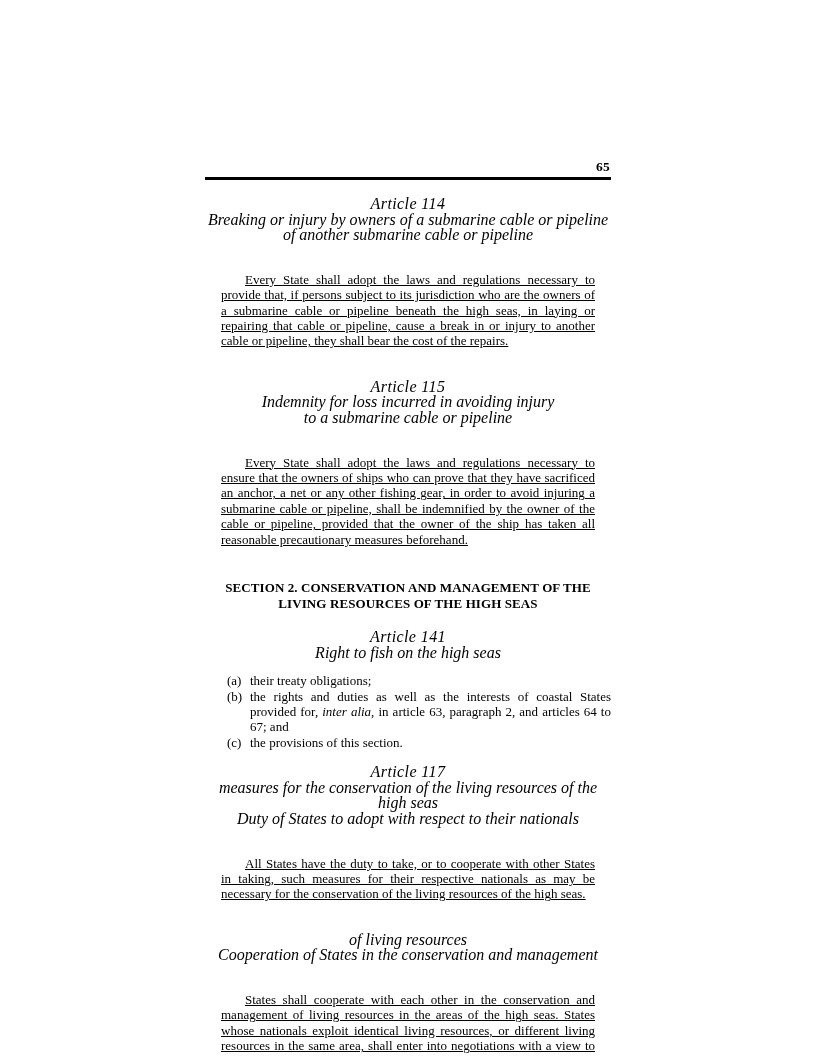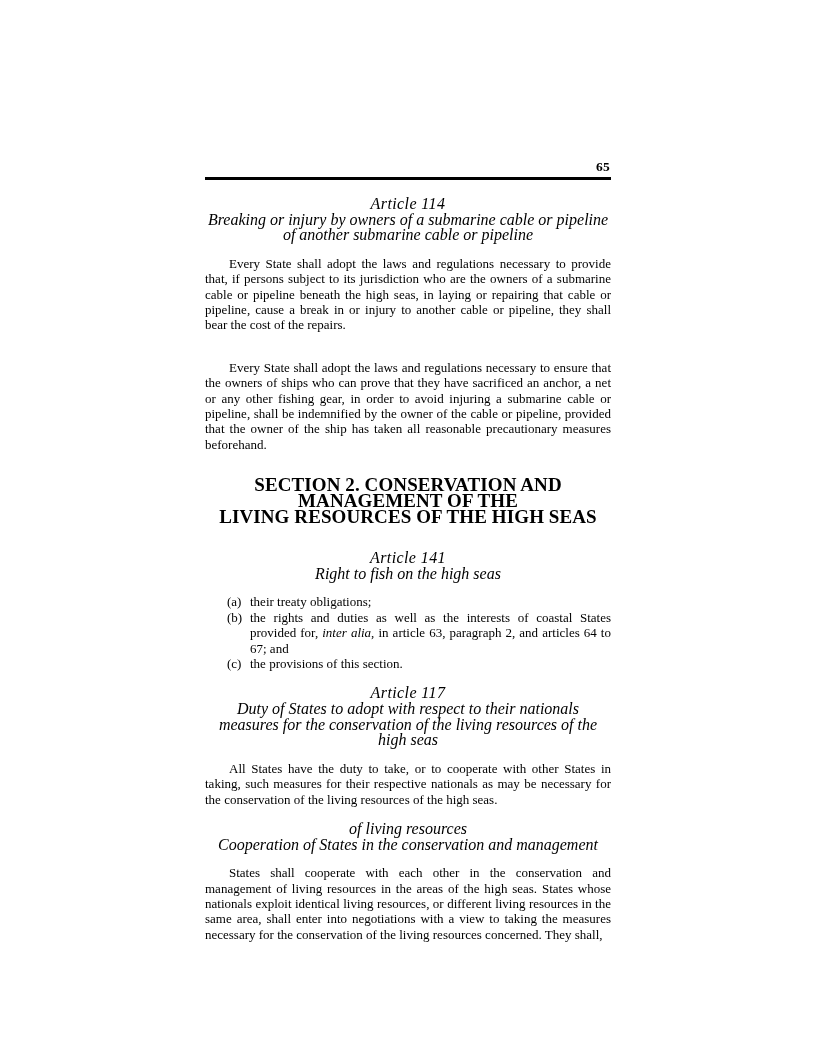--- a/index.html
+++ b/index.html
@@ -70,35 +70,36 @@
     letter-spacing: 0.4px;
   }
   .article-heading .art-title-line {
     display: block;
   }
 
   
   .section-heading {
     text-align: center;
     font-weight: bold;
-    font-size: 19px;
+    font-size: 13px;
     line-height: 16px;
-    margin: 8px;
+    margin: 0;
     letter-spacing: 0.1px;
   }
   .section-heading span { display: block; }
 
   
   p.body-text {
-    margin: 0;
+    margin: 16px;
     font-size: 13px;
     line-height: 15.4px;
     text-align: justify;
     text-indent: 24px;
     hyphens: none;
+    text-decoration: underline;
   }
 
   
   ol.lettered-list {
     list-style: none;
     margin: 0;
     padding: 0;
   }
   ol.lettered-list li {
     position: relative;
@@ -137,20 +138,25 @@
     <div class="article-heading">
       <span class="art-num">Article 114</span>
       <span class="art-title-line">Breaking or injury by owners of a submarine cable or pipeline</span>
       <span class="art-title-line">of another submarine cable or pipeline</span>
     </div>
     <div class="gap-after-heading"></div>
     <p class="body-text">Every State shall adopt the laws and regulations necessary to provide that, if persons subject to its jurisdiction who are the owners of a submarine cable or pipeline beneath the high seas, in laying or repairing that cable or pipeline, cause a break in or injury to another cable or pipeline, they shall bear the cost of the repairs.</p>
 
     <div class="gap-before-heading"></div>
 
+    <div class="article-heading">
+      <span class="art-num">Article 115</span>
+      <span class="art-title-line">Indemnity for loss incurred in avoiding injury</span>
+      <span class="art-title-line">to a submarine cable or pipeline</span>
+    </div>
     <div class="gap-after-heading"></div>
     <p class="body-text">Every State shall adopt the laws and regulations necessary to ensure that the owners of ships who can prove that they have sacrificed an anchor, a net or any other fishing gear, in order to avoid injuring a submarine cable or pipeline, shall be indemnified by the owner of the cable or pipeline, provided that the owner of the ship has taken all reasonable precautionary measures beforehand.</p>
 
     <div class="gap-section"></div>
 
     <div class="section-heading">
       <span>SECTION 2.  CONSERVATION AND MANAGEMENT OF THE</span>
       <span>LIVING RESOURCES OF THE HIGH SEAS</span>
     </div>
 
@@ -171,22 +177,22 @@
       </li>
       <li>
         <span class="marker">(c)</span><span>the provisions of this section.</span><em class="inline-italic"></em><span></span>
       </li>
     </ol>
 
     <div class="gap-before-heading"></div>
 
     <div class="article-heading">
       <span class="art-num">Article 117</span>
+      <span class="art-title-line">measures for the conservation of the living resources of the high seas</span>
       <span class="art-title-line">Duty of States to adopt with respect to their nationals</span>
-      <span class="art-title-line">measures for the conservation of the living resources of the high seas</span>
     </div>
     <div class="gap-after-heading"></div>
     <p class="body-text">All States have the duty to take, or to cooperate with other States in taking, such measures for their respective nationals as may be necessary for the conservation of the living resources of the high seas.</p>
 
     <div class="gap-before-heading"></div>
 
     <div class="article-heading">
       <span class="art-title-line">of living resources</span>
       <span class="art-title-line">Cooperation of States in the conservation and management</span>
     </div>

